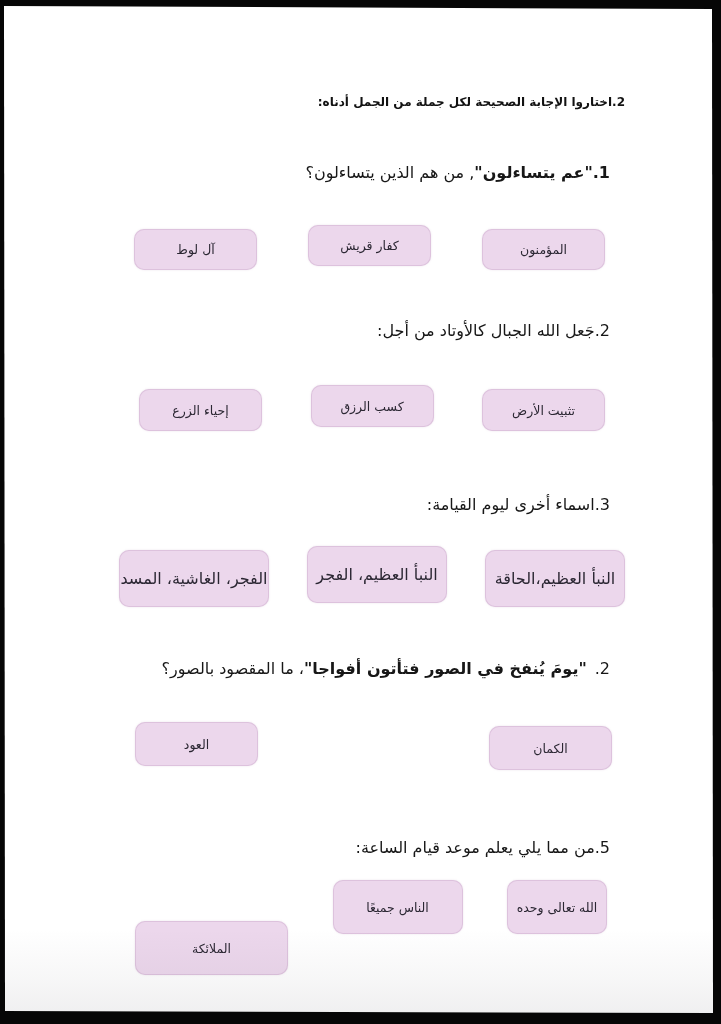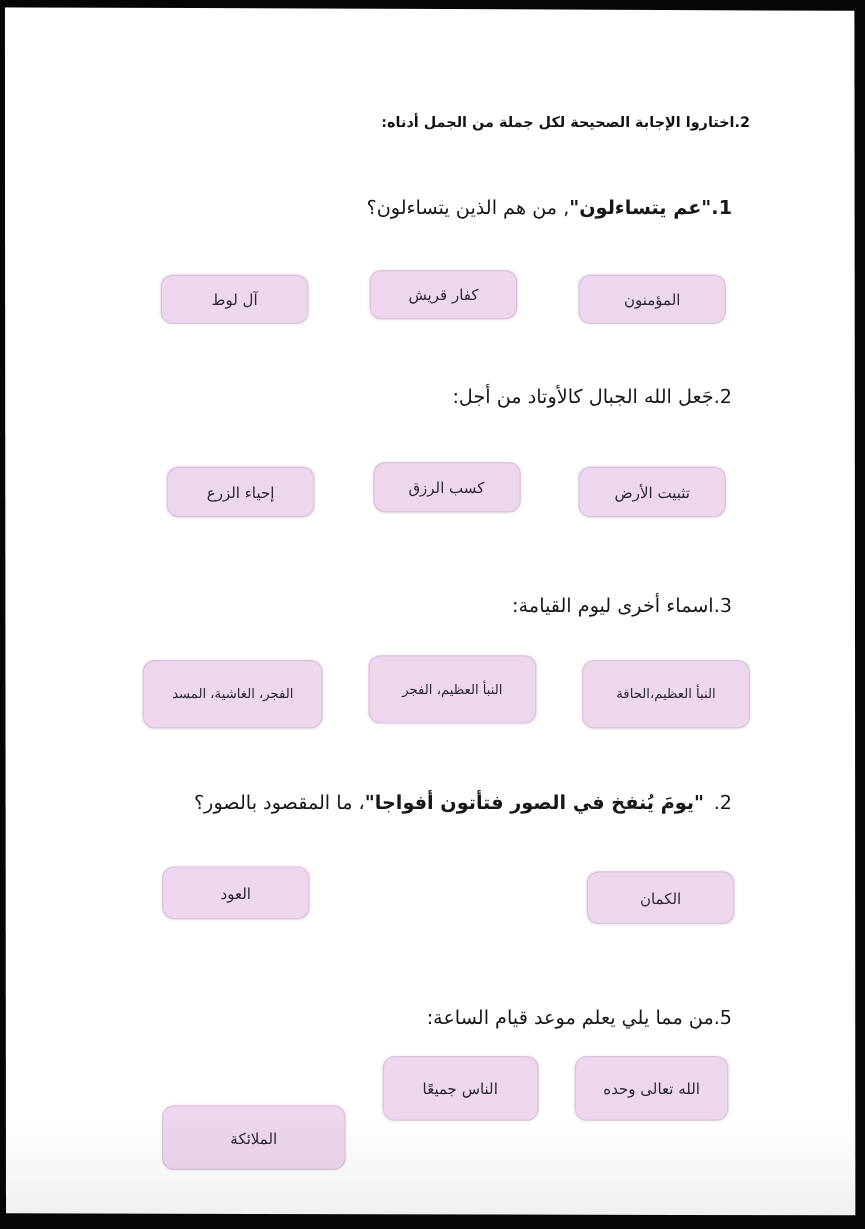--- a/index.html
+++ b/index.html
@@ -25,23 +25,23 @@
   .row2{top:389px;left:139px;width:466px;height:42px;}
   .row3{top:550px;left:119px;width:506px;height:57px;}
   .row4{top:726px;left:135px;width:477px;height:44px;}
   .row5{top:884px;left:135px;width:472px;height:54px;}
   .opt{width:123px;height:100%;background:#ecd7ec;border:1px solid rgba(196,156,196,.35);
        border-radius:10px;display:flex;align-items:center;justify-content:center;
        font-size:12.5px;font-weight:500;color:#2b2733;white-space:nowrap;
        box-shadow:0 0 2px rgba(180,140,180,.25);direction:rtl;padding:0 3px;box-sizing:border-box;
        cursor:pointer;}
   .opt-row .opt:nth-child(2){transform:translateY(-4px);text-align:center;}
-  .row3 .opt{width:140px;font-size:11px;}
+  .row3 .opt{width:140px;font-size:16px;}
   .row3 .opt:nth-child(3){width:150px;}
-  .row5 .opt:nth-child(1){width:128px;transform:translateY(-4px);}
+  .row5 .opt:nth-child(1){width:100px;transform:translateY(-4px);}
   .row5 .opt:nth-child(2){width:130px;}
   .row5 .opt:nth-child(3){width:153px;margin-top:37px;}
 </style>
 </head>
 <body>
 
 <div class="stage">
   <div class="page">
 
     <div class="title">2.اختاروا الإجابة الصحيحة لكل جملة من الجمل أدناه:</div>

